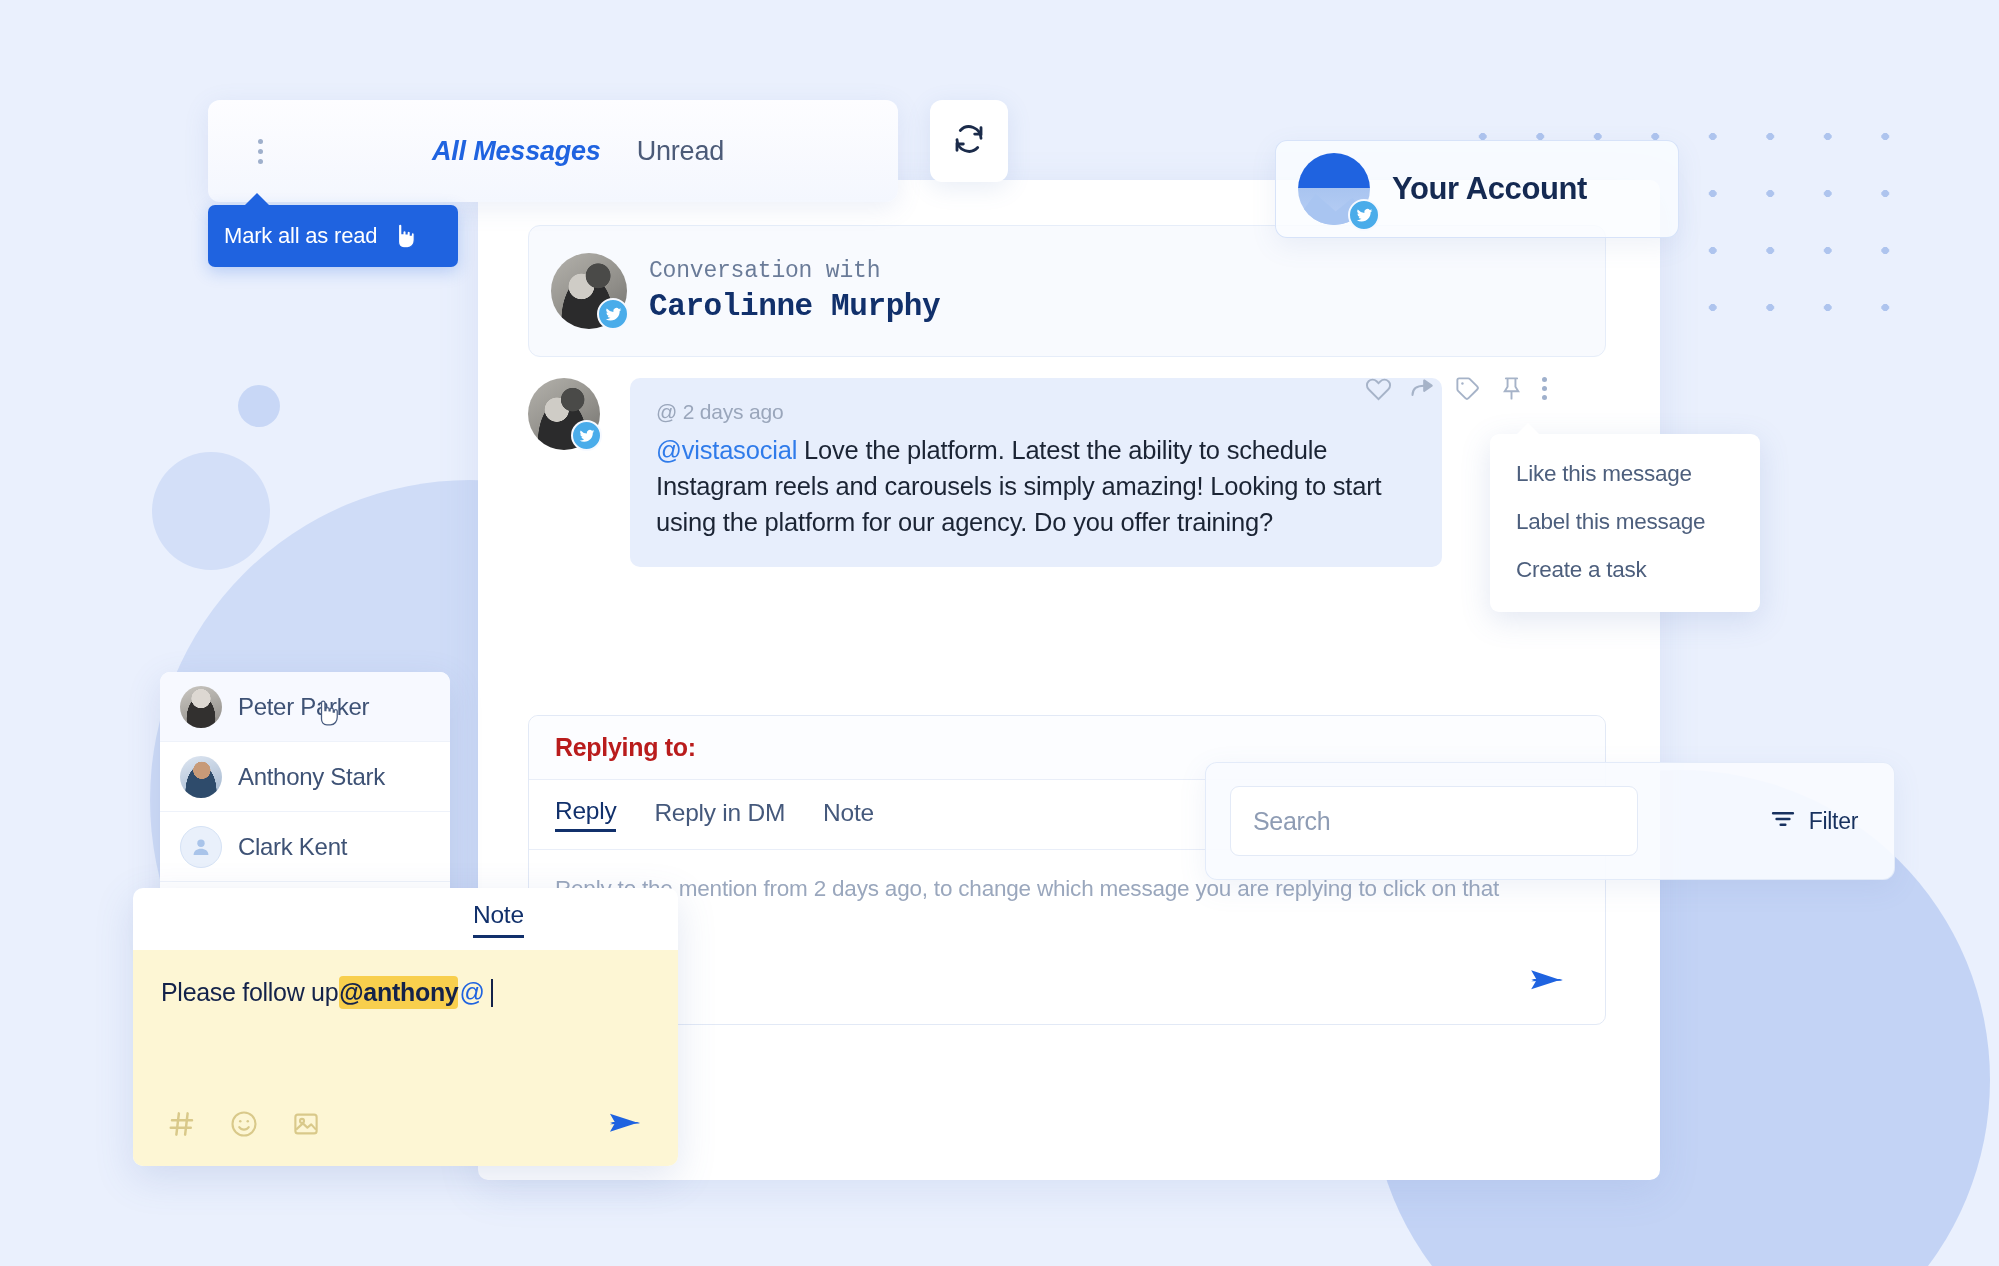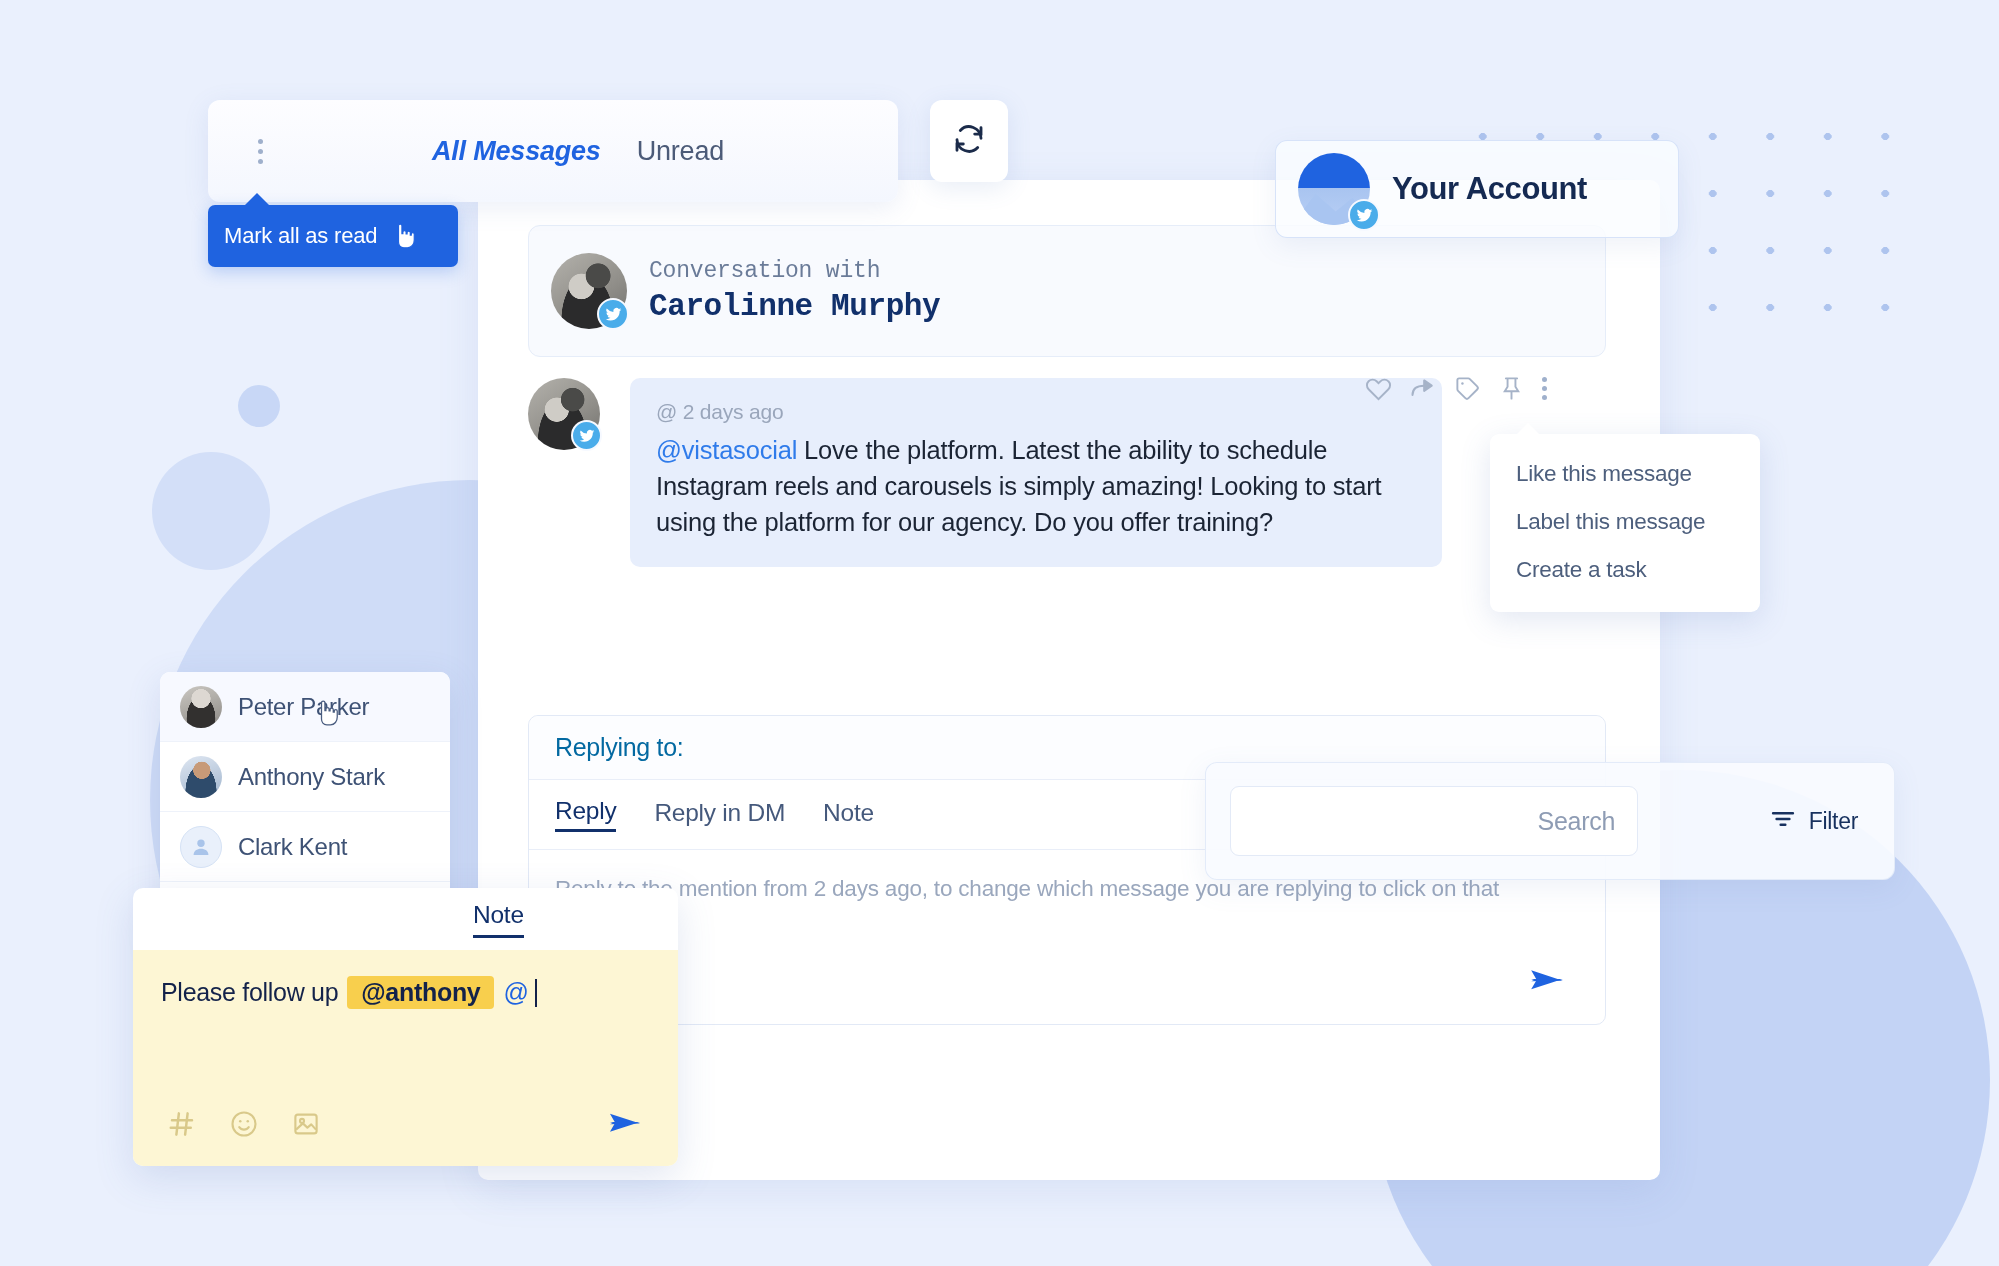--- a/index.html
+++ b/index.html
@@ -199,21 +199,21 @@
     width:1078px; height:310px;
     background:#fff; border:1px solid #e2e9f6; border-radius:10px;
     z-index:4;
   }
   .replying-bar {
     height:64px; border-bottom:1px solid #e9eef8;
     display:flex; align-items:center; padding:0 26px;
     background:#fcfdff; border-radius:10px 10px 0 0;
     overflow:hidden; white-space:nowrap;
   }
-  .replying-lbl { font-size:25px; font-weight:normal; color:#0369a1; letter-spacing:-.3px; }
+  .replying-lbl { font-size:25px; font-weight:bold; color:#b91c1c; letter-spacing:-.3px; }
   .replying-txt { font-size:25px; color:#1b2434; margin-left:9px; letter-spacing:-.3px; }
   .comp-tabs {
     height:70px; display:flex; align-items:center; gap:38px; padding:0 26px;
     border-bottom:1px solid #e9eef8;
   }
   .ct { font-size:24.5px; color:#45597c; letter-spacing:-.25px; cursor:pointer; padding-bottom:4px; }
   .ct.active { color:#11306b; font-weight:normal; border-bottom:3px solid #11306b; }
   .comp-body { padding:22px 26px 0 26px; }
   .comp-ph { font-size:22.5px; color:#9aa7bd; line-height:1.5; letter-spacing:-.2px; }
   .comp-foot {
@@ -230,21 +230,21 @@
     border:1px solid rgba(224,233,248,.9);
     border-radius:12px;
     display:flex; align-items:center; justify-content:space-between;
     padding:0 36px 0 24px;
     z-index:11;
     box-shadow:0 8px 28px rgba(95,125,190,.10);
   }
   .search-input {
     width:408px; height:70px; background:#fff;
     border:1px solid #e3eaf7; border-radius:9px;
-    display:flex; align-items:center; padding:0 22px;justify-content:flex-end;
+    display:flex; align-items:center; padding:0 22px;
   }
   .search-ph { font-size:25px; color:#8e9cb4; letter-spacing:-.3px; }
   .filter-btn { display:flex; align-items:center; gap:12px; cursor:pointer; }
   .filter-lbl { font-size:23px; color:#17315f; letter-spacing:-.3px; }
 
   
   .user-list {
     position:absolute; left:160px; top:672px;
     width:290px; background:#fff;
     border-radius:10px;
@@ -286,21 +286,21 @@
   .note-tab {
     font-size:24.5px; color:#11306b; padding-bottom:6px;
     border-bottom:3px solid #11306b; letter-spacing:-.25px; cursor:pointer;
   }
   .note-body {
     height:216px; background:#fdf6d4; padding:26px 28px 0 28px; position:relative;
   }
   .note-text { font-size:25px; color:#13224a; letter-spacing:-.3px; display:flex; align-items:center; }
   .note-text .hl {
     background:#f8cf4d; color:#13224a; font-weight:bold;
-    padding:2px 14px; border-radius:4px; margin:0 9px;
+    padding:2px 0; border-radius:4px; margin:0 1px;
   }
   .note-text .at { color:#1f63e0; margin-right:6px; }
   .caret { display:inline-block; width:2px; height:28px; background:#13224a; }
   .note-foot {
     position:absolute; left:0; right:0; bottom:18px; height:48px;
     display:flex; align-items:center; justify-content:space-between;
     padding:0 34px 0 34px;
   }
   .note-icons { display:flex; align-items:center; gap:32px; }
   .note-icons .ni { cursor:pointer; display:flex; }

